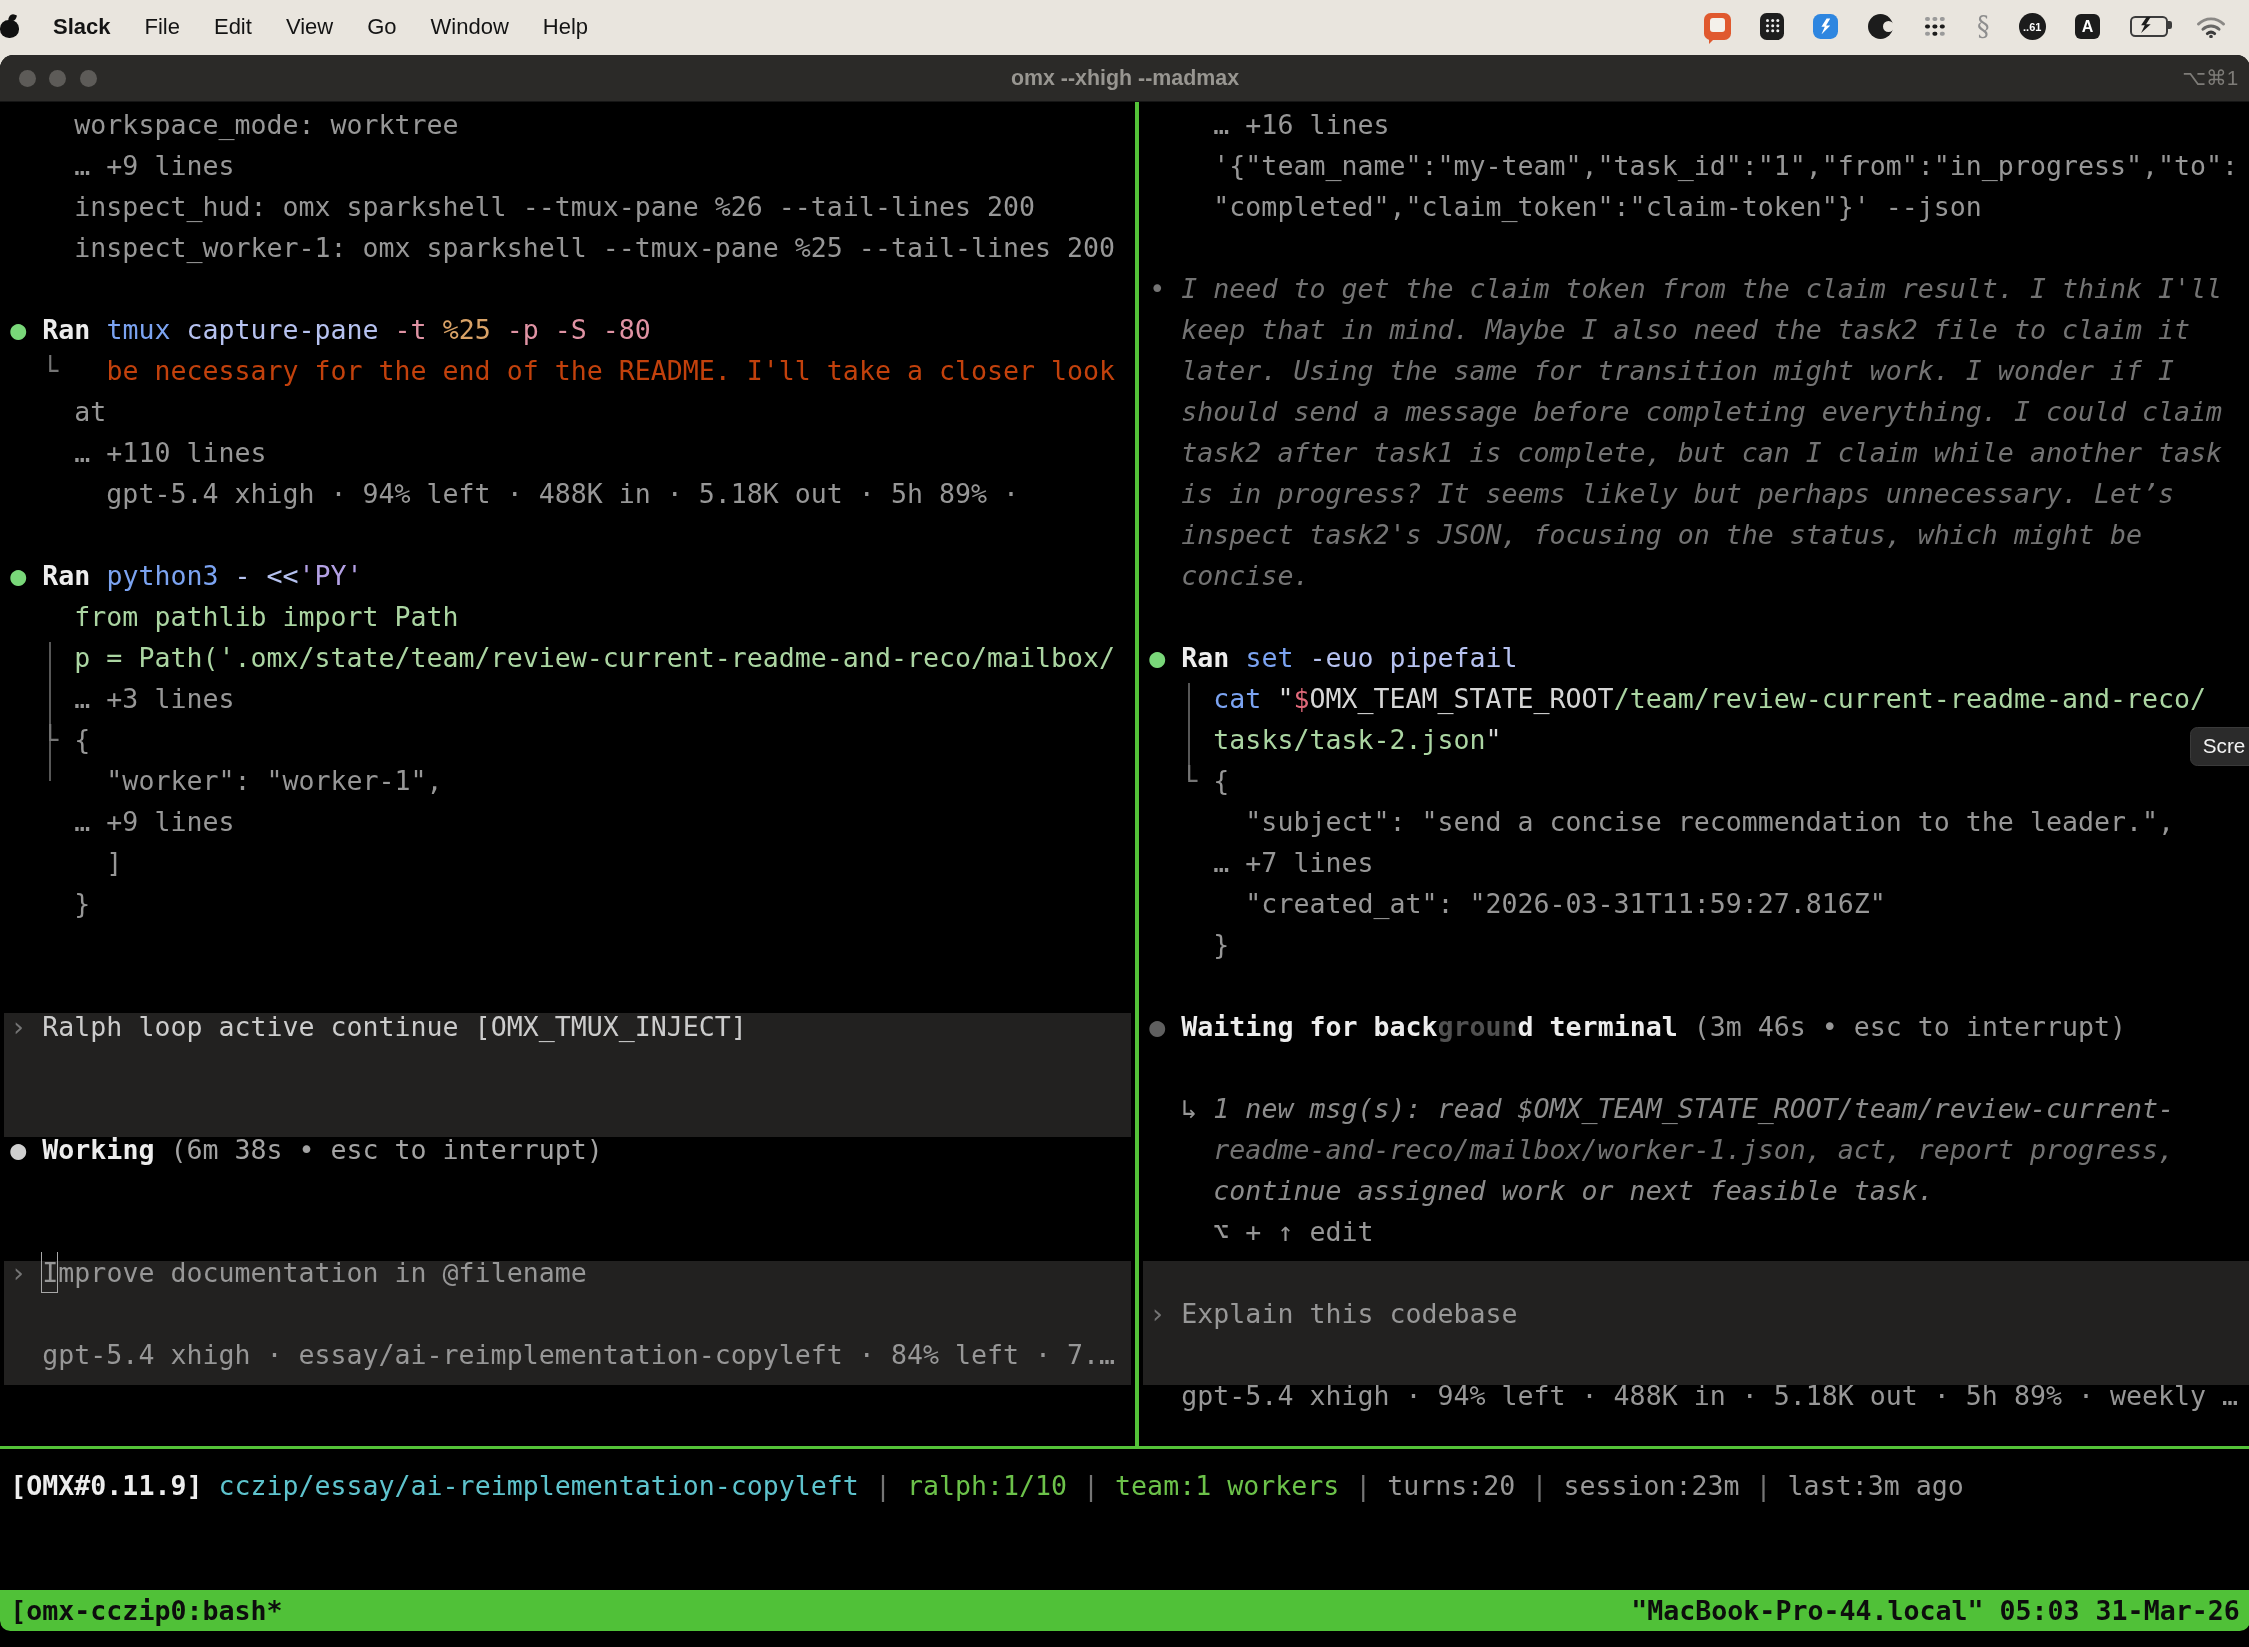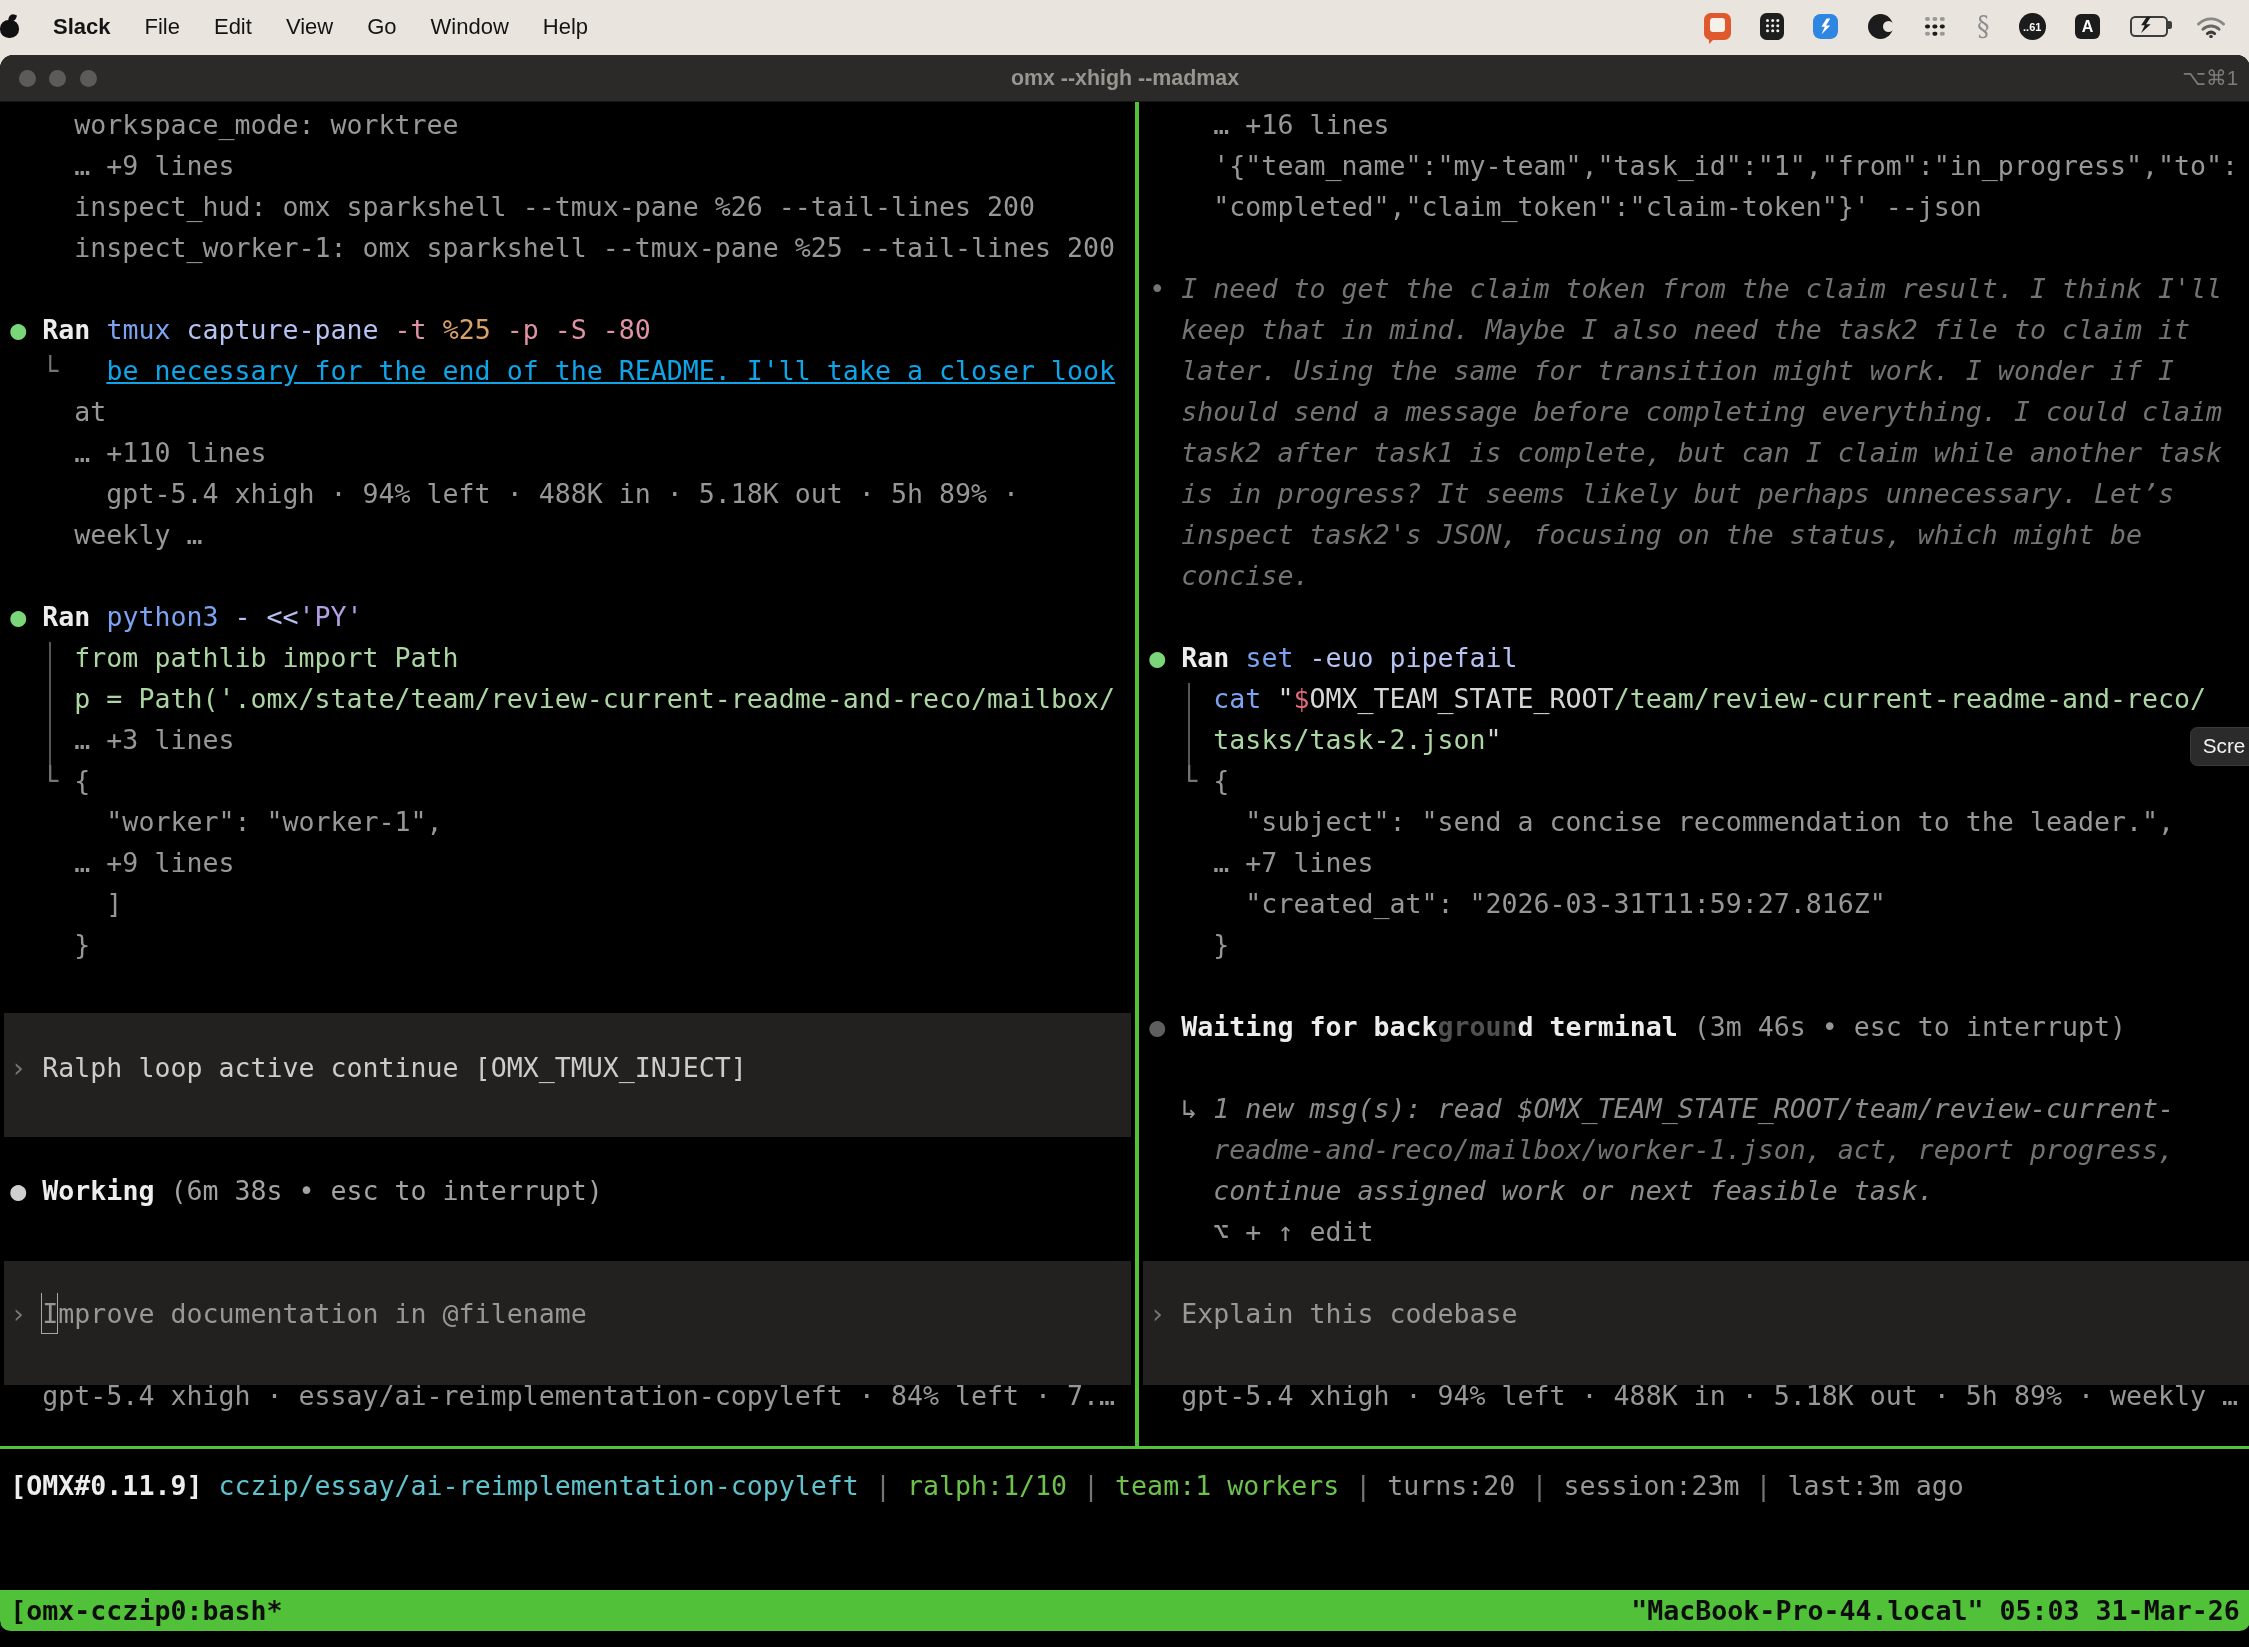--- a/index.html
+++ b/index.html
@@ -126,25 +126,24 @@
     <div class="tbox box-ralph"></div>
     <div class="tbox box-input"></div>
     <div class="connector" style="left:49px;top:540px;height:139px;"></div>
     <div class="rows">
         <div class="trow"><span style="color: rgb(151, 151, 151);">    workspace_mode: worktree</span></div>
         <div class="trow"><span style="color: rgb(151, 151, 151);">    … +9 lines</span></div>
         <div class="trow"><span style="color: rgb(151, 151, 151);">    inspect_hud: omx sparkshell --tmux-pane %26 --tail-lines 200</span></div>
         <div class="trow"><span style="color: rgb(151, 151, 151);">    inspect_worker-1: omx sparkshell --tmux-pane %25 --tail-lines 200</span></div>
         <div class="trow"></div>
         <div class="trow"><span style="color: rgb(121, 215, 121);">● </span><span style="color: rgb(237, 237, 237); font-weight: bold;">Ran </span><span style="color: rgb(123, 163, 241);">tmux </span><span style="color: rgb(182, 194, 240);">capture-pane </span><span style="color: rgb(224, 147, 164);">-t </span><span style="color: rgb(216, 162, 103);">%25 </span><span style="color: rgb(224, 147, 164);">-p </span><span style="color: rgb(224, 147, 164);">-S </span><span style="color: rgb(224, 147, 164);">-80</span></div>
-        <div class="trow"><span style="color: rgb(117, 117, 117);">  └   </span><span style="color: #0ea5e9; text-decoration: underline;">be necessary for the end of the README. I'll take a closer look</span></div>
+        <div class="trow"><span style="color: rgb(117, 117, 117);">  └   </span><span style="color: #c2410c;">be necessary for the end of the README. I'll take a closer look</span></div>
         <div class="trow"><span style="color: rgb(151, 151, 151);">    at</span></div>
         <div class="trow"><span style="color: rgb(151, 151, 151);">    … +110 lines</span></div>
         <div class="trow"><span style="color: rgb(151, 151, 151);">      gpt-5.4 xhigh · 94% left · 488K in · 5.18K out · 5h 89% ·</span></div>
-        <div class="trow"><span style="color: rgb(151, 151, 151);">    weekly …</span></div>
         <div class="trow"></div>
         <div class="trow"><span style="color: rgb(121, 215, 121);">● </span><span style="color: rgb(237, 237, 237); font-weight: bold;">Ran </span><span style="color: rgb(123, 163, 241);">python3 </span><span style="color: rgb(182, 194, 240);">- </span><span style="color: rgb(182, 194, 240);">&lt;&lt;</span><span style="color: rgb(179, 160, 228);">'PY'</span></div>
         <div class="trow"><span style="color: rgb(171, 213, 162);">    from pathlib import Path</span></div>
         <div class="trow"><span style="color: rgb(171, 213, 162);">    p = Path('.omx/state/team/review-current-readme-and-reco/mailbox/</span></div>
         <div class="trow"><span style="color: rgb(151, 151, 151);">    … +3 lines</span></div>
         <div class="trow"><span style="color: rgb(117, 117, 117);">  └ </span><span style="color: rgb(151, 151, 151);">{</span></div>
         <div class="trow"><span style="color: rgb(151, 151, 151);">      "worker": "worker-1",</span></div>
         <div class="trow"><span style="color: rgb(151, 151, 151);">    … +9 lines</span></div>
         <div class="trow"><span style="color: rgb(151, 151, 151);">      ]</span></div>
         <div class="trow"><span style="color: rgb(151, 151, 151);">    }</span></div>

